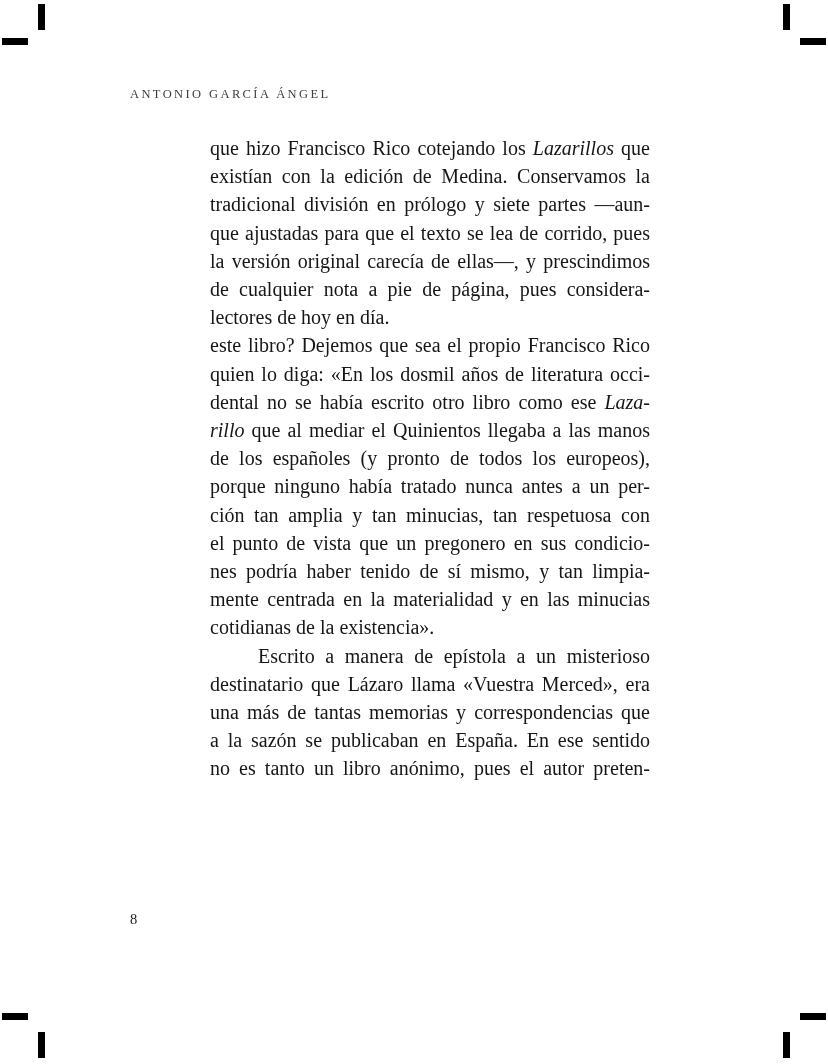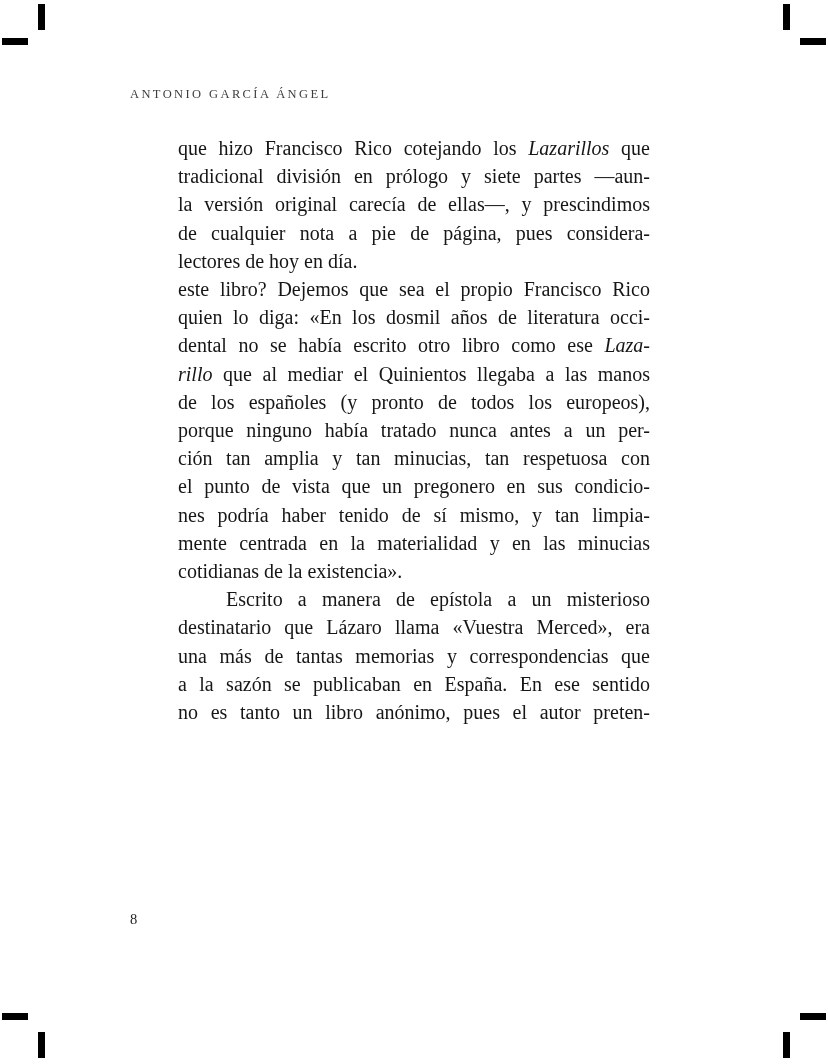--- a/index.html
+++ b/index.html
@@ -45,20 +45,21 @@
     left: 178px;
     top: 134px;
     width: 472px;
     font-size: 20px;
     line-height: 28.2px;
     color: #161616;
   }
   .body-text .line {
     text-align: justify;
     text-align-last: justify;
+    margin-left: 32px;
   }
   .body-text .line.last {
     text-align-last: left;
   }
   .body-text .line.indent {
     padding-left: 48px;
   }
   .body-text i {
     font-style: italic;
   }
@@ -82,21 +83,23 @@
   <div class="crop tr-h"></div>
   <div class="crop bl-v"></div>
   <div class="crop bl-h"></div>
   <div class="crop br-v"></div>
   <div class="crop br-h"></div>
 
   <div class="running-header">ANTONIO GARCÍA ÁNGEL</div>
 
   <div class="body-text">
       <div class="line"><span>que hizo Francisco Rico cotejando los </span><i>Lazarillos</i><span> que</span></div>
+      <div class="line"><span>existían con la edición de Medina. Conservamos la</span></div>
       <div class="line"><span>tradicional división en prólogo y siete partes —aun-</span></div>
+      <div class="line"><span>que ajustadas para que el texto se lea de corrido, pues</span></div>
       <div class="line"><span>la versión original carecía de ellas—, y prescindimos</span></div>
       <div class="line"><span>de cualquier nota a pie de página, pues considera-</span></div>
       <div class="line last"><span>lectores de hoy en día.</span></div>
       <div class="line"><span>este libro? Dejemos que sea el propio Francisco Rico</span></div>
       <div class="line"><span>quien lo diga: «En los dosmil años de literatura occi-</span></div>
       <div class="line"><span>dental no se había escrito otro libro como ese </span><i>Laza-</i></div>
       <div class="line"><i>rillo</i><span> que al mediar el Quinientos llegaba a las manos</span></div>
       <div class="line"><span>de los españoles (y pronto de todos los europeos),</span></div>
       <div class="line"><span>porque ninguno había tratado nunca antes a un per-</span></div>
       <div class="line"><span>ción tan amplia y tan minucias, tan respetuosa con</span></div>

